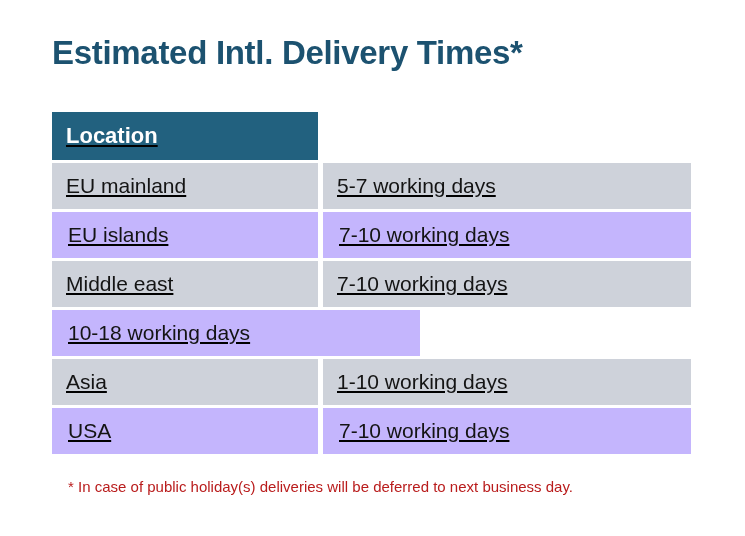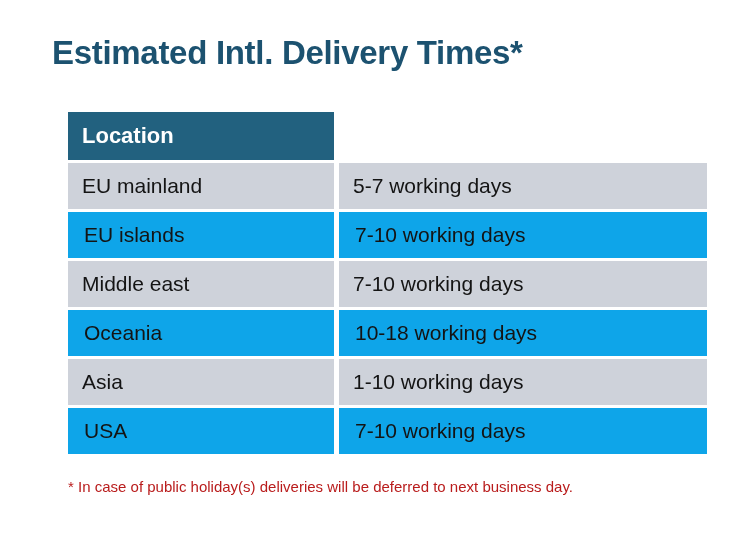--- a/index.html
+++ b/index.html
@@ -24,23 +24,24 @@
     left: 52px;
     top: 34px;
     font-size: 33px;
     font-weight: bold;
     letter-spacing: -0.3px;
     color: #1c5270;
     white-space: nowrap;
   }
   .delivery-table {
     position: absolute;
-    left: 68px;
+    left: 52px;
     top: 112px;
     width: 639px;
+    text-decoration: underline;
   }
   .table-row {
     display: flex;
     gap: 5px;
     margin-bottom: 3px;
   }
   .table-header-row {
     margin-bottom: 3px;
   }
   .cell {
@@ -66,21 +67,21 @@
     background: #22617f;
     color: #ffffff;
     font-weight: bold;
     height: 48px;
     font-size: 22px;
   }
   .row-shade-dark .cell {
     background: #ced2da;
   }
   .row-shade-light .cell {
-    background: #0ea5e9;
+    background: #c4b5fd;
     padding-left: 16px;
   }
   .footnote {
     position: absolute;
     left: 68px;
     top: 478px;
     font-size: 15px;
     color: #b91c1c;
     white-space: nowrap;
   }
@@ -107,21 +108,20 @@
       <div class="cell cell-location">EU islands</div>
       <div class="cell cell-delivery">7-10 working days</div>
     </div>
 
     <div class="table-row row-shade-dark">
       <div class="cell cell-location">Middle east</div>
       <div class="cell cell-delivery">7-10 working days</div>
     </div>
 
     <div class="table-row row-shade-light">
-      <div class="cell cell-location">Oceania</div>
       <div class="cell cell-delivery">10-18 working days</div>
     </div>
 
     <div class="table-row row-shade-dark">
       <div class="cell cell-location">Asia</div>
       <div class="cell cell-delivery">1-10 working days</div>
     </div>
 
     <div class="table-row row-shade-light">
       <div class="cell cell-location">USA</div>

